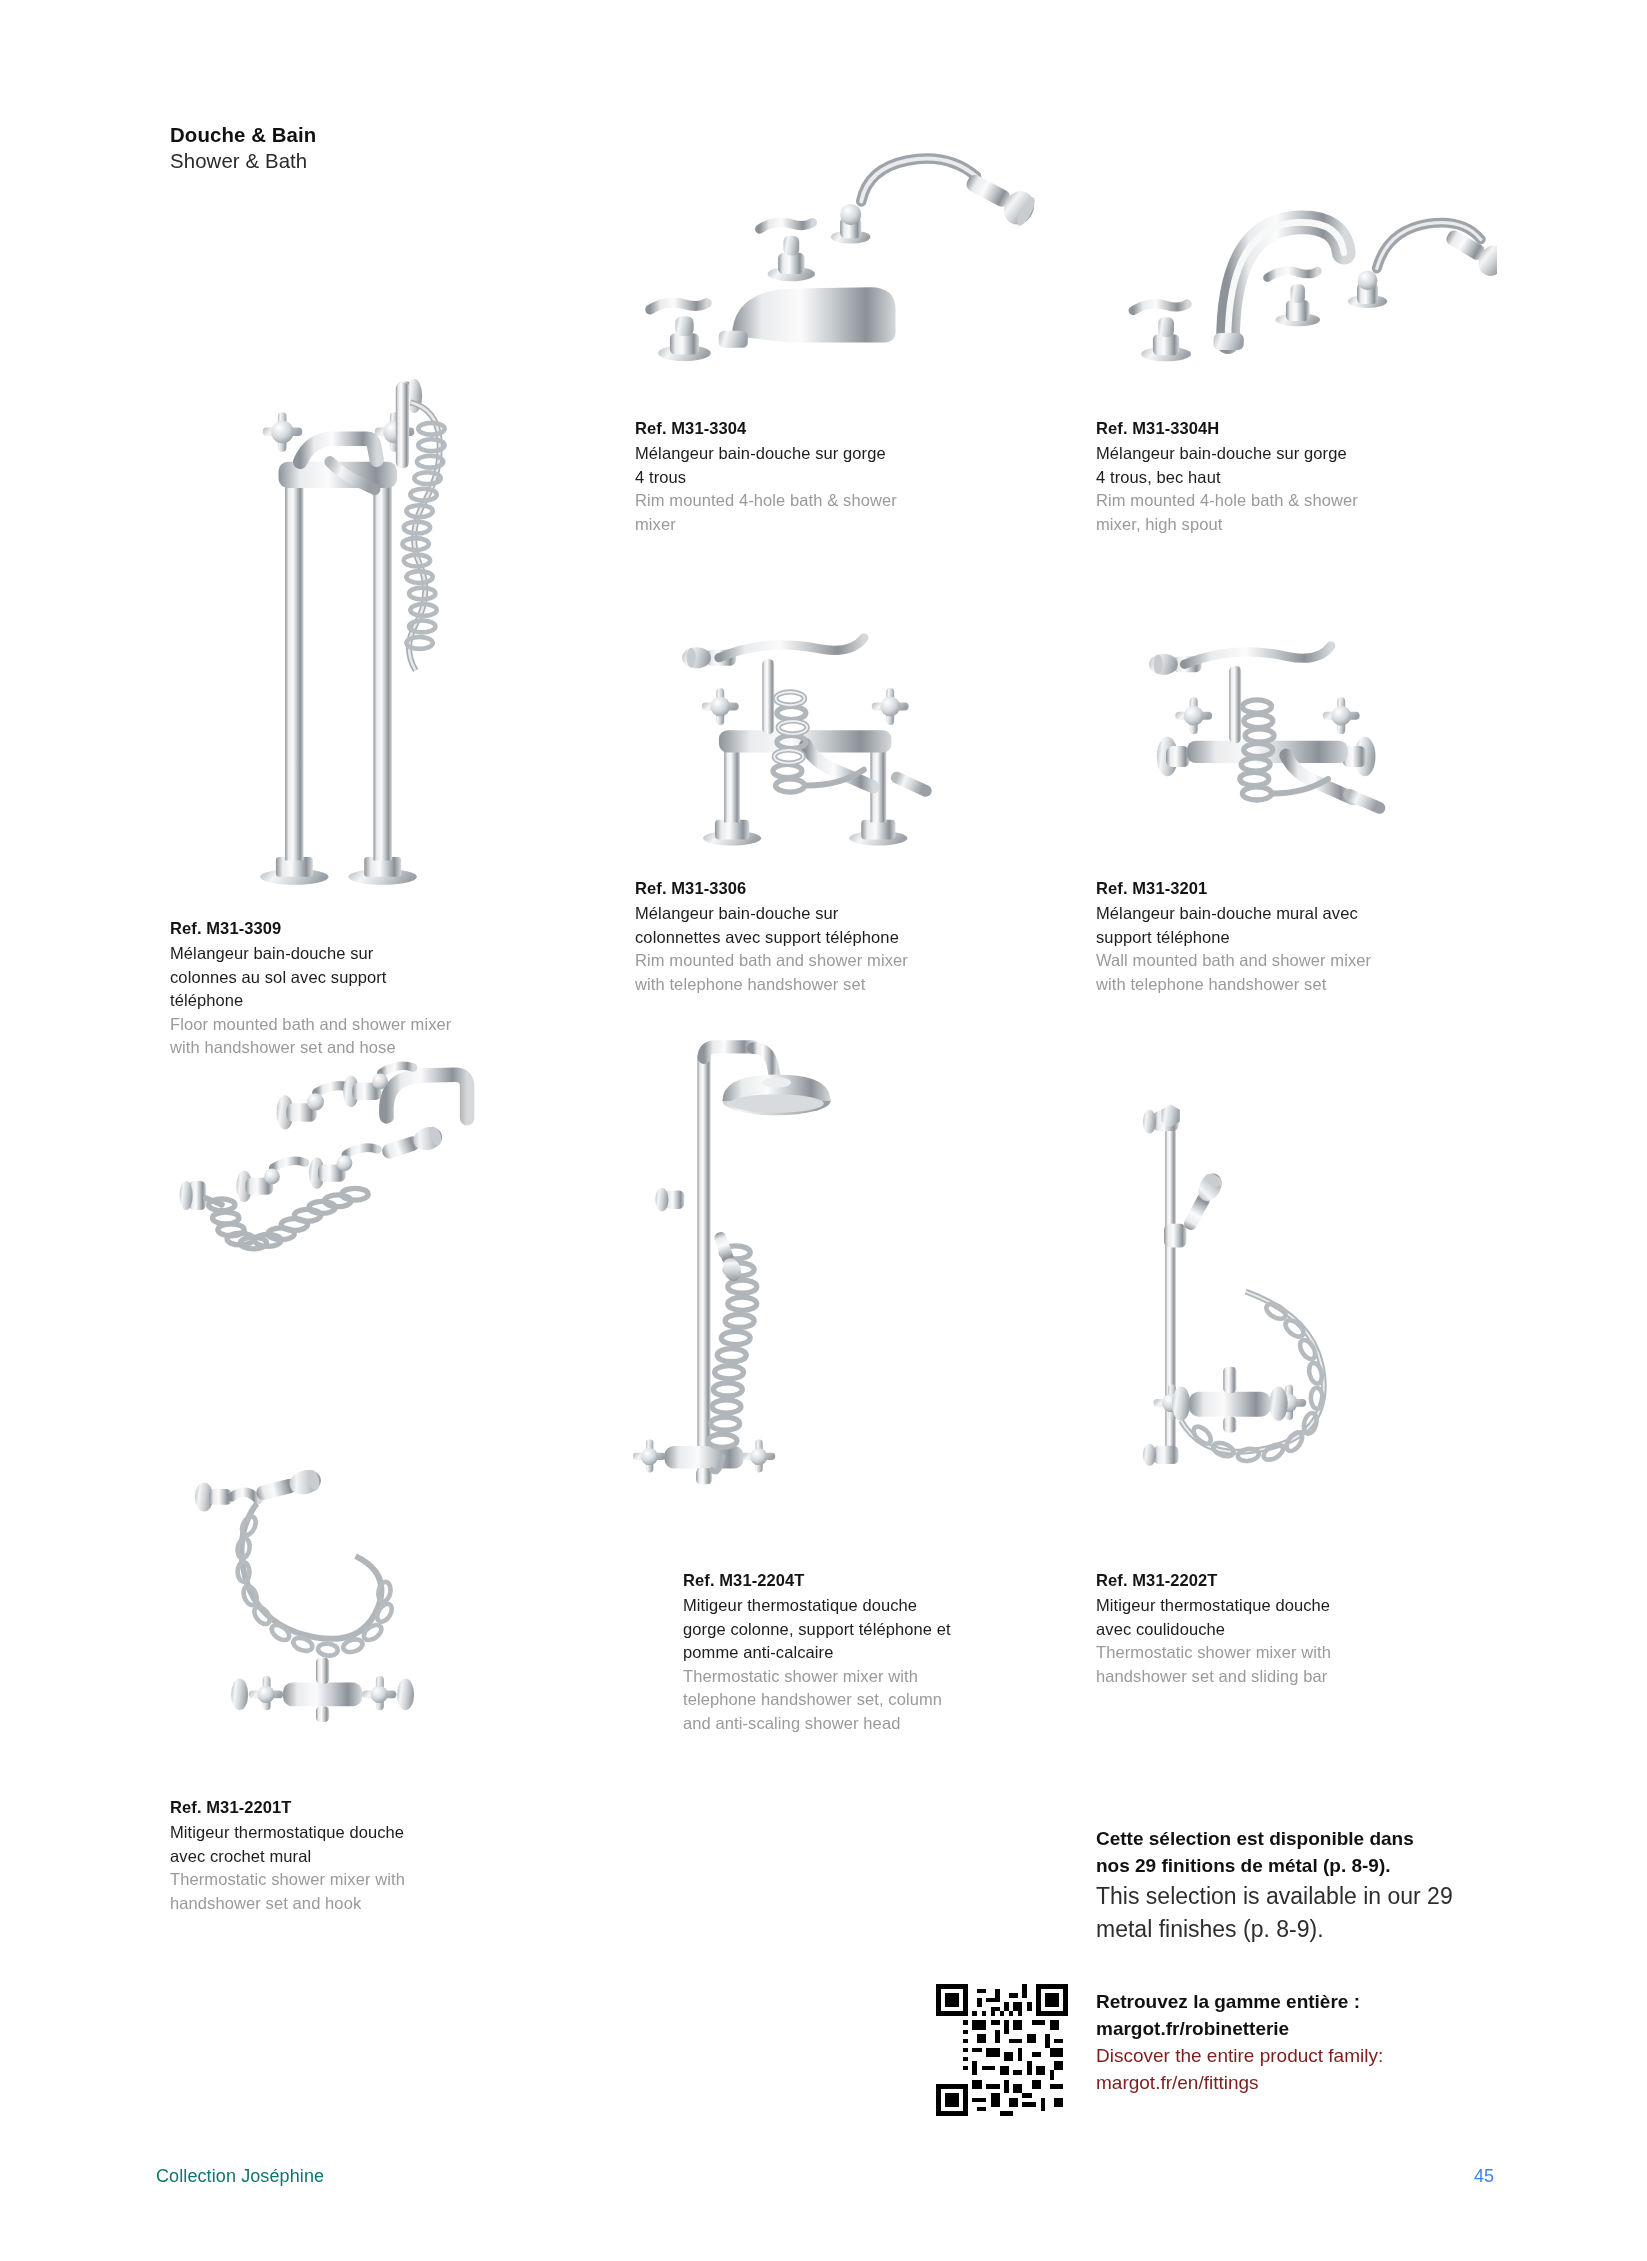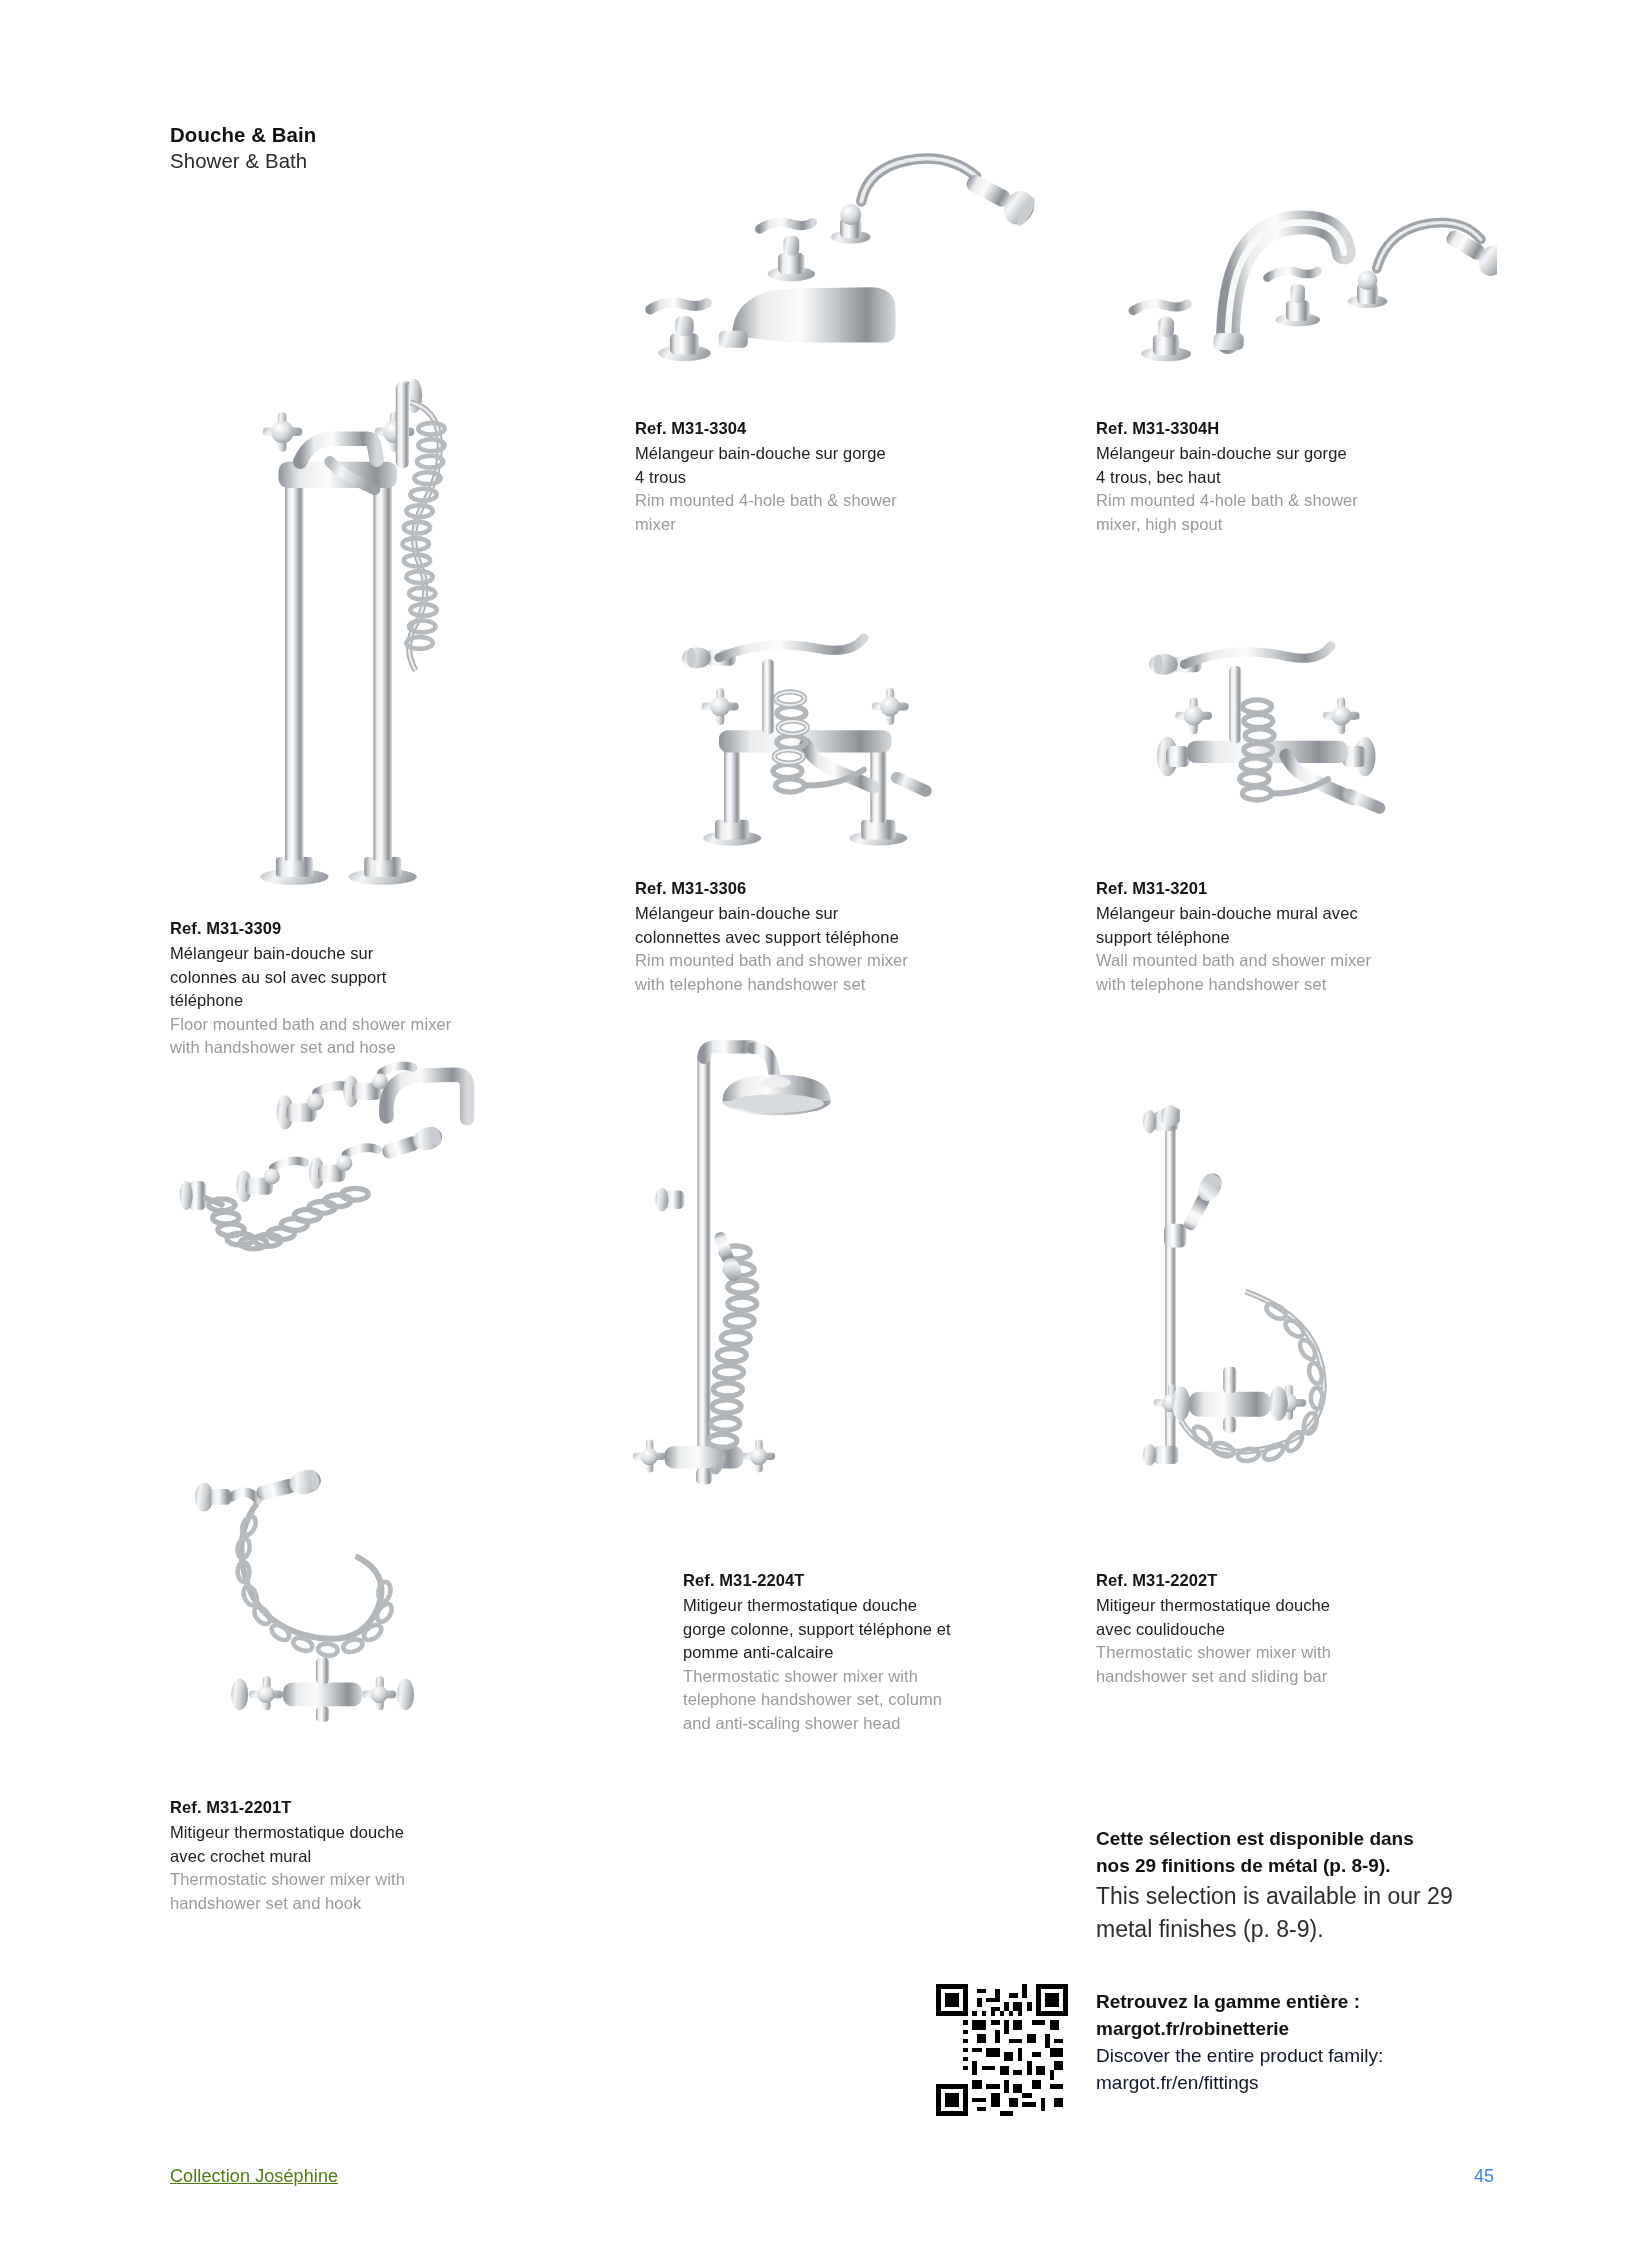--- a/index.html
+++ b/index.html
@@ -66,26 +66,25 @@
   
   .prod {
     position: absolute;
     display: block;
   }
   .prod svg { display: block; width: 100%; height: 100%; }
 
   
   .footer-collection {
     position: absolute;
-    left: 170px;
+    left: 156px;
     top: 2166px;
     font-size: 18px;
-    color: #4d7c0f;
+    color: #0f766e;
     letter-spacing: 0.1px;
-    text-decoration: underline;
   }
   .footer-page {
     position: absolute;
     left: 1454px;
     top: 2166px;
     width: 40px;
     text-align: right;
     font-size: 18px;
     color: #3b82f6;
   }
@@ -129,21 +128,21 @@
   }
   .qr-text .strong {
     font-size: 19px;
     font-weight: bold;
     line-height: 1.42;
     color: #111;
   }
   .qr-text .light {
     font-size: 19px;
     line-height: 1.42;
-    color: #0f172a;
+    color: #7f1d1d;
   }
 
   
 </style>
 </head>
 <body>
 
 <div class="page">
 
   <div class="header">

